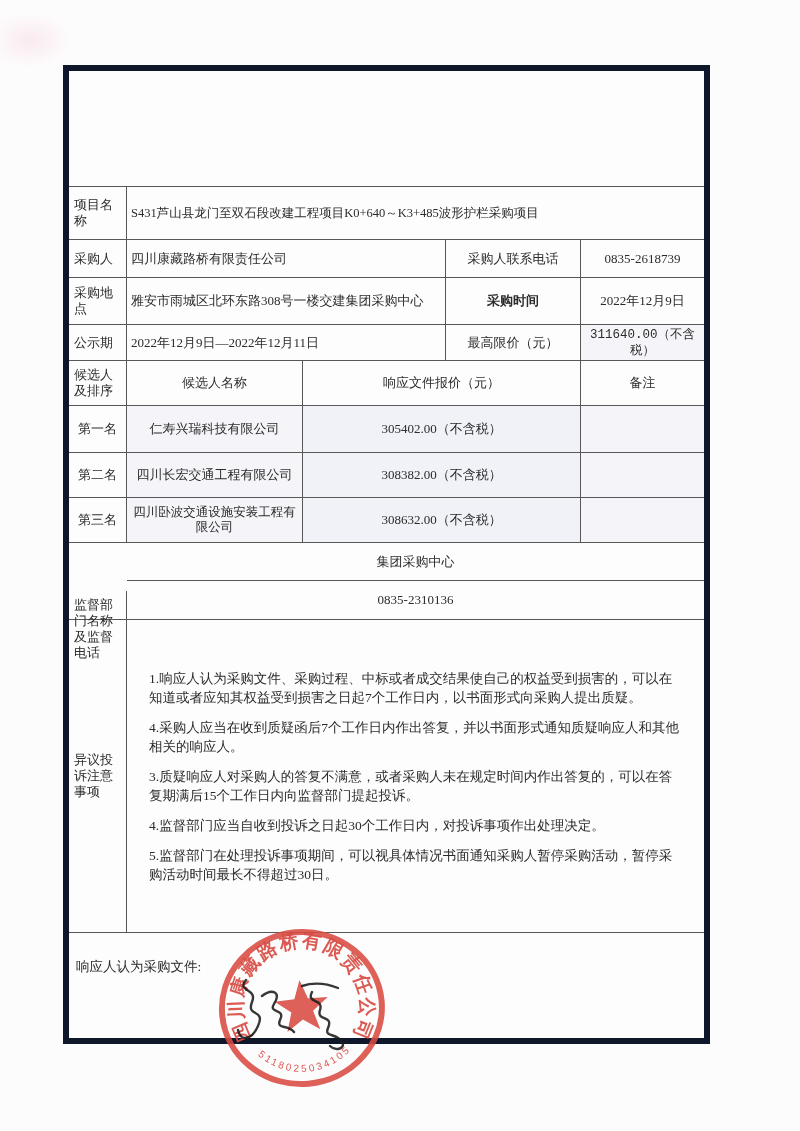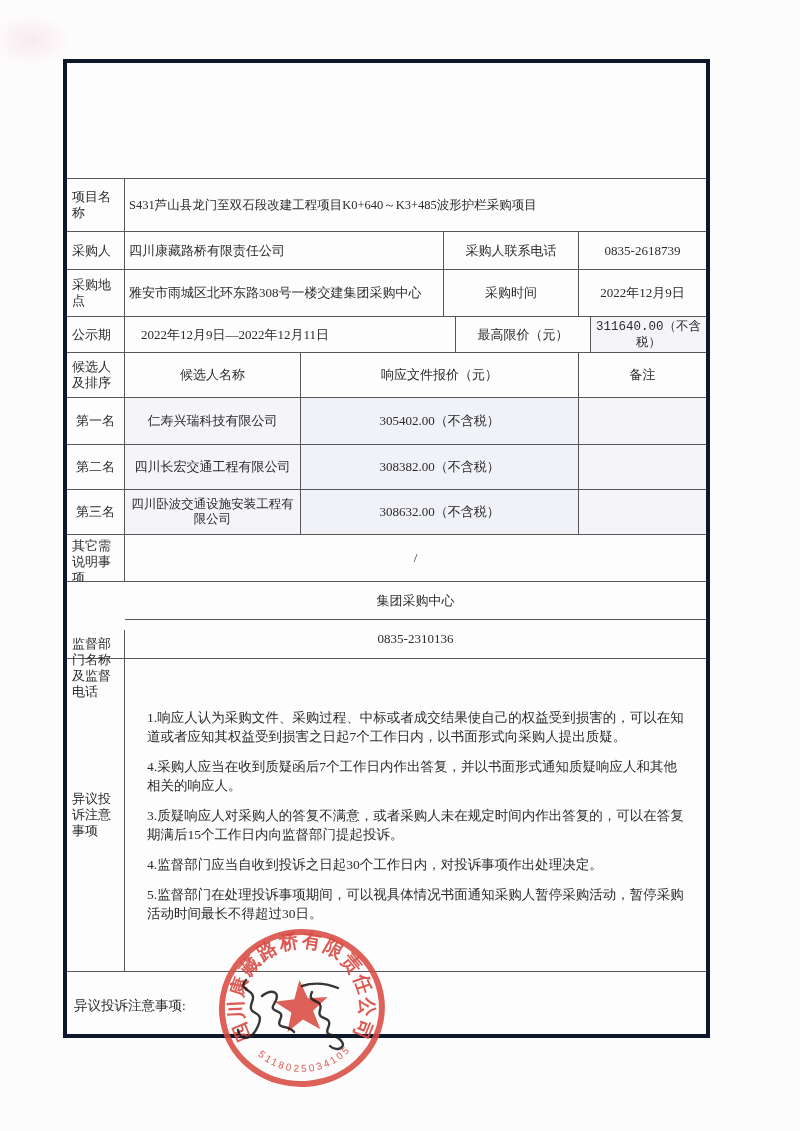--- a/index.html
+++ b/index.html
@@ -16,22 +16,22 @@
       radial-gradient(60px 40px at 30px 40px, rgba(236,170,190,.22), rgba(236,170,190,0) 70%),
       radial-gradient(40px 30px at 90px 90px, rgba(220,180,200,.12), rgba(220,180,200,0) 70%);
     pointer-events:none;
   }
   .doc-title{
     position:absolute;left:64px;top:88px;width:645px;
     text-align:center;font-family:"Liberation Sans", sans-serif;
     font-weight:bold;font-size:23px;line-height:34px;letter-spacing:1px;color:#222;
   }
   .tbl{
-    position:absolute;left:63px;top:59px;width:647px;height:979px;
-    border:4px solid #0f172a;box-sizing:border-box;
+    position:absolute;left:63px;top:65px;width:647px;height:979px;
+    border:6px solid #0f172a;box-sizing:border-box;
     background:#fefdfd;
   }
   .row{display:flex;box-sizing:border-box;border-bottom:1px solid #575757;}
   .row:last-child{border-bottom:none;}
   .cell{
     box-sizing:border-box;border-right:1px solid #575757;
     display:flex;align-items:center;justify-content:center;
     font-size:13px;line-height:16px;padding:2px 4px;overflow:hidden;
     text-align:center;
   }
@@ -75,27 +75,27 @@
   <div class="row" style="height:38px;">
     <div class="cell lbl">采购人</div>
     <div class="cell left" style="width:319px;flex:none;">四川康藏路桥有限责任公司</div>
     <div class="cell" style="width:135px;flex:none;">采购人联系电话</div>
     <div class="cell grow num">0835-2618739</div>
   </div>
 
   <div class="row" style="height:47px;">
     <div class="cell lbl">采购地点</div>
     <div class="cell left" style="width:319px;flex:none;">雅安市雨城区北环东路308号一楼交建集团采购中心</div>
-    <div class="cell" style="width:135px;flex:none;">采购时间</div>
+    <div class="cell" style="width:135px;flex:none;font-weight:bold;">采购时间</div>
     <div class="cell grow num">2022年12月9日</div>
   </div>
 
   <div class="row" style="height:36px;">
     <div class="cell lbl">公示期</div>
-    <div class="cell left num" style="width:319px;flex:none;margin-left:12px;">2022年12月9日—2022年12月11日</div>
+    <div class="cell left num" style="width:319px;flex:none;">2022年12月9日—2022年12月11日</div>
     <div class="cell" style="width:135px;flex:none;">最高限价（元）</div>
     <div class="cell grow num tint2" style="font-size:12.5px;padding:2px 1px;font-family:Liberation Mono, monospace;">311640.00（不含税）</div>
   </div>
 
   <div class="row" style="height:45px;">
     <div class="cell lbl">候选人及排序</div>
     <div class="cell" style="width:176px;flex:none;">候选人名称</div>
     <div class="cell" style="width:278px;flex:none;">响应文件报价（元）</div>
     <div class="cell grow">备注</div>
   </div>
@@ -114,24 +114,20 @@
     <div class="cell grow tint2"></div>
   </div>
 
   <div class="row" style="height:45px;">
     <div class="cell" style="width:58px;flex:none;">第三名</div>
     <div class="cell tint2" style="width:176px;flex:none;font-size:12.5px;line-height:15px;">四川卧波交通设施安装工程有限公司</div>
     <div class="cell num tint" style="width:278px;flex:none;">308632.00（不含税）</div>
     <div class="cell grow tint2"></div>
   </div>
 
-  <div class="row" style="height:47px;">
-    <div class="cell lbl" style="align-items:flex-start;padding-top:3px;">其它需说明事项</div>
-    <div class="cell grow">/</div>
-  </div>
 
   <div class="sup-wrap" style="height:77px;">
     <div class="cell lbl" style="height:76px;border-right:1px solid #575757;margin-top:48px;">监督部门名称及监督电话</div>
     <div class="sup-right">
       <div class="sup-sub" style="height:38px;border-bottom:1px solid #575757;">集团采购中心</div>
       <div class="sup-sub num" style="flex:1;">0835-2310136</div>
     </div>
   </div>
 
   <div class="row" style="height:313px;">
@@ -141,21 +137,21 @@
         <p class="obj-line">1.响应人认为采购文件、采购过程、中标或者成交结果使自己的权益受到损害的，可以在知道或者应知其权益受到损害之日起7个工作日内，以书面形式向采购人提出质疑。</p>
         <p class="obj-line">4.采购人应当在收到质疑函后7个工作日内作出答复，并以书面形式通知质疑响应人和其他相关的响应人。</p>
         <p class="obj-line">3.质疑响应人对采购人的答复不满意，或者采购人未在规定时间内作出答复的，可以在答复期满后15个工作日内向监督部门提起投诉。</p>
         <p class="obj-line">4.监督部门应当自收到投诉之日起30个工作日内，对投诉事项作出处理决定。</p>
         <p class="obj-line">5.监督部门在处理投诉事项期间，可以视具体情况书面通知采购人暂停采购活动，暂停采购活动时间最长不得超过30日。</p>
       </div>
     </div>
   </div>
 
   <div class="row sig-row">
-    <div class="sig-label">异议投诉注意事项:</div>
+    <div class="sig-label">响应人认为采购文件:</div>
   </div>
 </div>
 
 <svg class="seal" viewBox="0 0 172 162" aria-hidden="true">
   <g fill="none" stroke="#d84a42" opacity="0.88">
     <ellipse cx="86" cy="80" rx="80" ry="76" stroke-width="6"></ellipse>
   </g>
   <defs>
     <path id="sealTextArc" d="M 34.9 107.5 A 59 59 0 1 1 137.1 107.5"></path>
     <path id="sealNumArc" d="M 34 118.6 A 66 66 0 0 0 138 118.6"></path>

